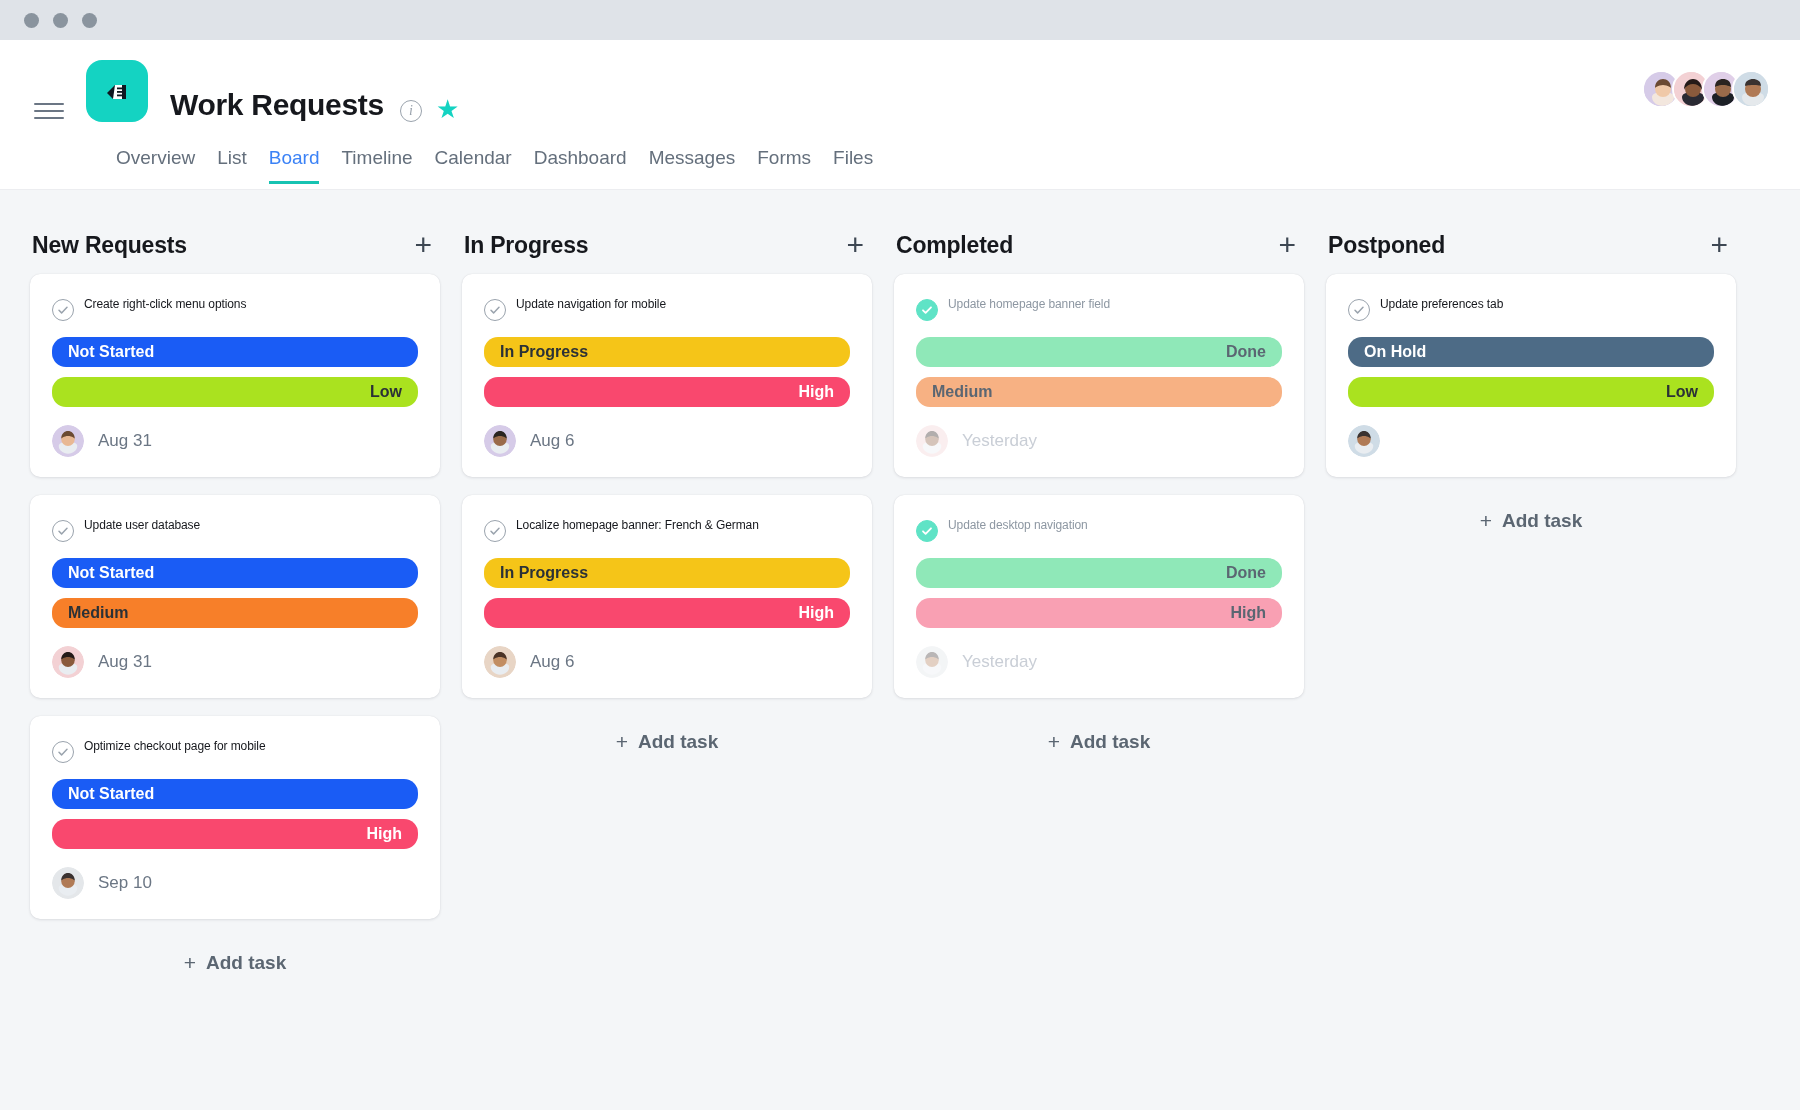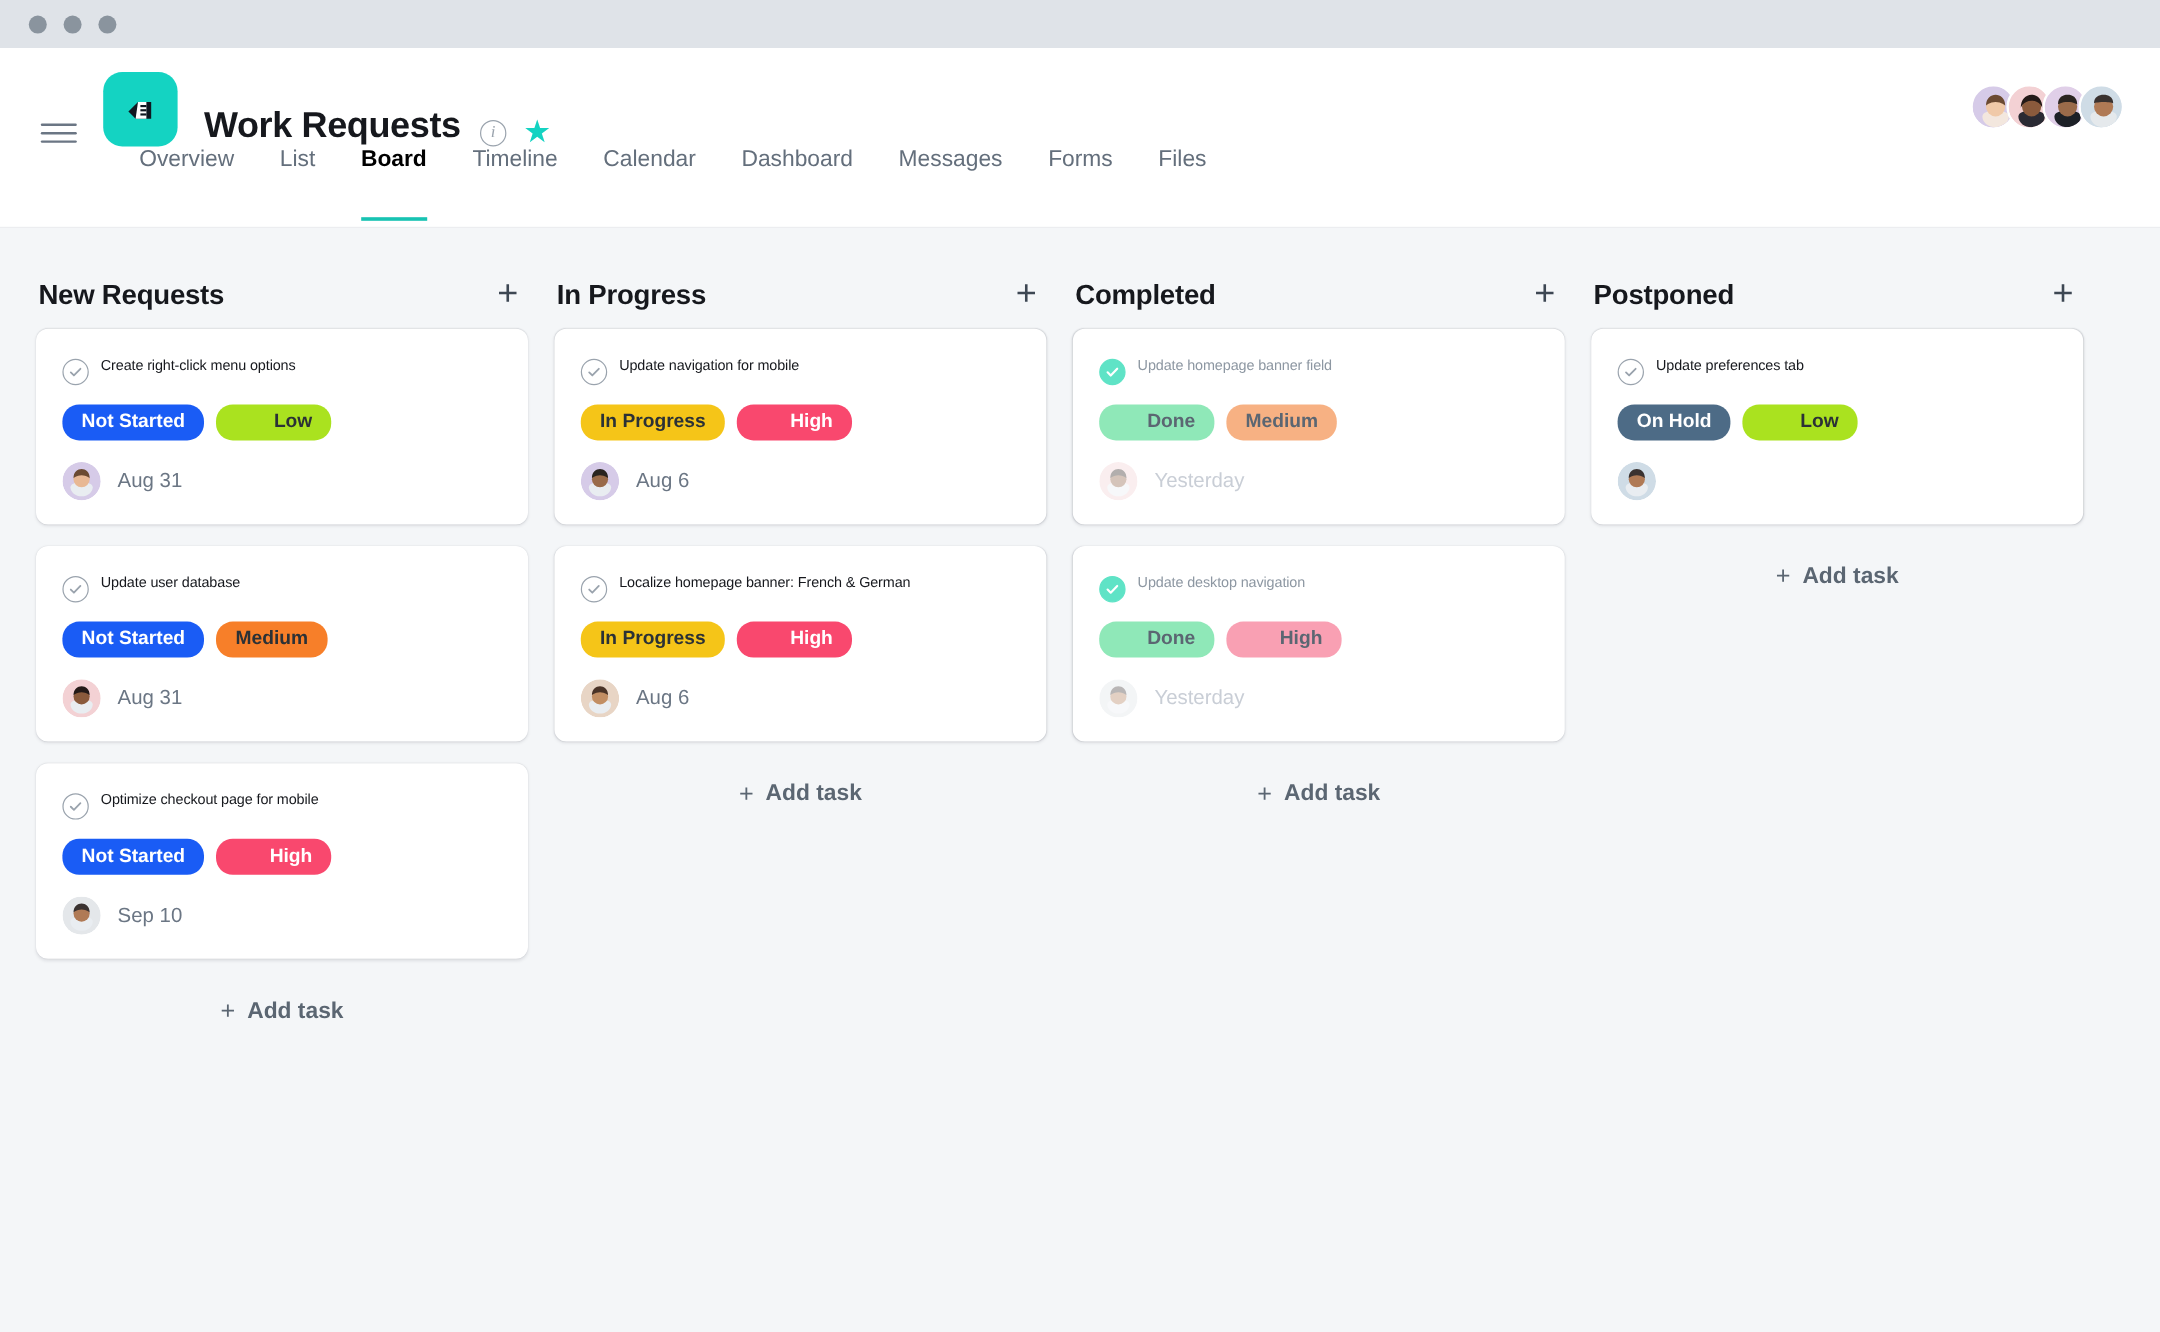--- a/index.html
+++ b/index.html
@@ -65,32 +65,32 @@
   .star-icon { color: #14d3c2; font-size: 26px; cursor: pointer; line-height: 1; }
 
   .avatars {
     position: absolute; right: 30px; top: 30px;
     display: flex;
   }
   .avatars .av { margin-left: -8px; border: 2px solid #ffffff; }
 
   
   .tabs {
-    display: flex; 
-    gap: 38px;
+    display: flex; align-items: flex-end;
+    gap: 22px;
     padding-left: 82px;
     height: 62px;
   }
   .tab {
     font-size: 19px; color: #646f7c;
     padding-bottom: 12px;
     cursor: pointer;
     border-bottom: 3px solid transparent;
   }
-  .tab.active { color: #000000; font-weight: bold; border-bottom-color: #17c3b2; }
+  .tab.active { color: #3b82f6; font-weight: normal; border-bottom-color: #17c3b2; }
 
   
   .board {
     background: #f4f6f8;
     width: 100%; height: 920px;
     padding: 26px 30px 0 30px;
     display: flex; gap: 22px;
     align-items: flex-start;
   }
   .column { width: 410px; flex: 0 0 410px; }
@@ -123,21 +123,21 @@
   }
   .check svg { width: 12px; height: 12px; }
   .check.done { background: #5fe3c6; border-color: #5fe3c6; }
   .card-title {
     font-size: 12px; color: #16181d; line-height: 1.4;
     letter-spacing: -0.1px;
   }
   .card.done .card-title { color: #8d97a2; }
   .card.done .check { border-color: #5fe3c6; }
 
-  .badges { display: flex; gap: 10px; margin-top: 16px; }
+  .badges { display: flex; gap: 10px; margin-top: 16px; flex-direction: column; }
   .badge {
     border-radius: 14px;
     padding: 5px 16px;
     font-size: 16px;
     font-weight: bold;
     white-space: nowrap;
     cursor: pointer;
     line-height: 1.25;
   }
   .badge.wide { min-width: 96px; text-align: right; }

